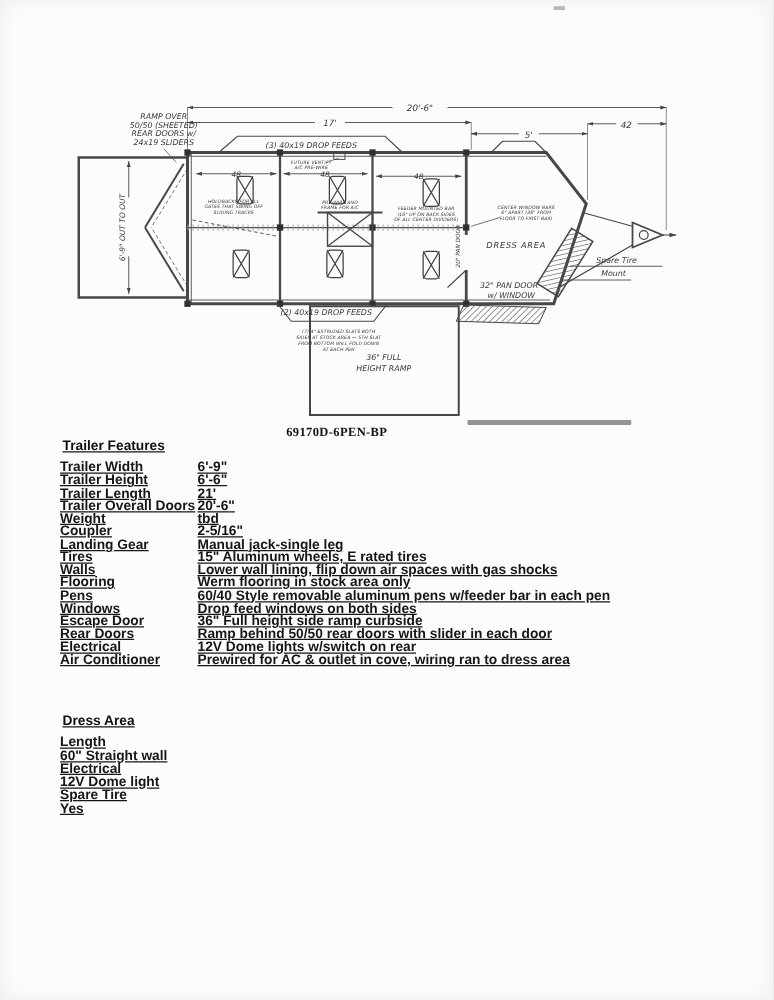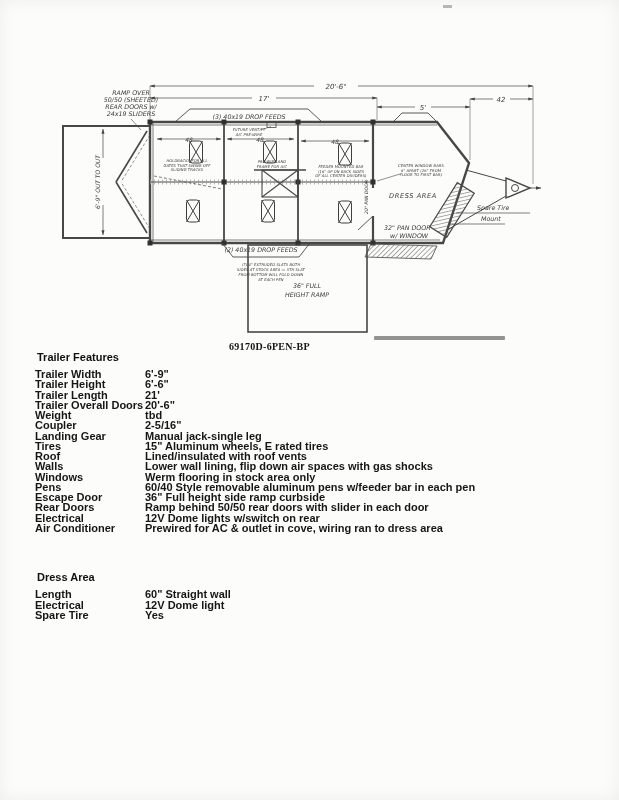--- a/index.html
+++ b/index.html
@@ -9,26 +9,26 @@
   svg{position:absolute;left:0;top:0;}
   svg text{font-family:"DejaVu Sans",sans-serif;fill:#3a3a3a;font-style:italic;}
   .dim{font-size:7px;}
   .dim-s{font-size:6px;}
   .note{font-size:3.7px;letter-spacing:.1px;}
   .note-m{font-size:4.6px;}
   .lab{font-size:6.3px;}
   .lab-b{font-size:6.6px;letter-spacing:.6px;}
   .doc-title{position:absolute;left:229px;top:341px;font-size:10px;font-weight:700;
              letter-spacing:.3px;color:#131313;font-family:Liberation Serif, serif;}
-  .features{position:absolute;left:35px;color:#161616;}
+  .features{position:absolute;left:48px;color:#161616;text-decoration:underline;}
   .feat-1{top:351px;}
   .feat-2{top:571px;}
   .heading{font-size:11px;font-weight:700;margin:0 0 6px 2px;color:#101010;}
   .row{display:flex;font-size:11px;font-weight:700;line-height:10.25px;}
-  .feat-2 .row{line-height:10.5px;}
+  .feat-2 .row{line-height:10.5px;flex-direction:column;}
   .lbl{width:110px;flex-shrink:0;}
   .val{white-space:nowrap;}
   .scan-bar{position:absolute;left:374px;top:336px;width:131px;height:4px;
             background:#4c4c4c;opacity:.6;border-radius:1px;}
   .scan-dot{position:absolute;left:443px;top:5px;width:9px;height:3px;
             background:#8a8a8a;opacity:.6;}
 </style>
 </head>
 <body>
 
@@ -256,36 +256,36 @@
       </div>
     <div class="row">
         <span class="lbl">Landing Gear</span>
         <span class="val">Manual jack-single leg</span>
       </div>
     <div class="row">
         <span class="lbl">Tires</span>
         <span class="val">15" Aluminum wheels, E rated tires</span>
       </div>
     <div class="row">
-        <span class="lbl">Roof</span>
-        <span class="val">Lined/insulated with roof vents</span>
-      </div>
-    <div class="row">
         <span class="lbl">Walls</span>
         <span class="val">Lower wall lining, flip down air spaces with gas shocks</span>
       </div>
     <div class="row">
-        <span class="lbl">Windows</span>
+        <span class="lbl">Flooring</span>
         <span class="val">Werm flooring in stock area only</span>
       </div>
     <div class="row">
         <span class="lbl">Pens</span>
         <span class="val">60/40 Style removable aluminum pens w/feeder bar in each pen</span>
       </div>
     <div class="row">
+        <span class="lbl">Windows</span>
+        <span class="val">Drop feed windows on both sides</span>
+      </div>
+    <div class="row">
         <span class="lbl">Escape Door</span>
         <span class="val">36" Full height side ramp curbside</span>
       </div>
     <div class="row">
         <span class="lbl">Rear Doors</span>
         <span class="val">Ramp behind 50/50 rear doors with slider in each door</span>
       </div>
     <div class="row">
         <span class="lbl">Electrical</span>
         <span class="val">12V Dome lights w/switch on rear</span>

